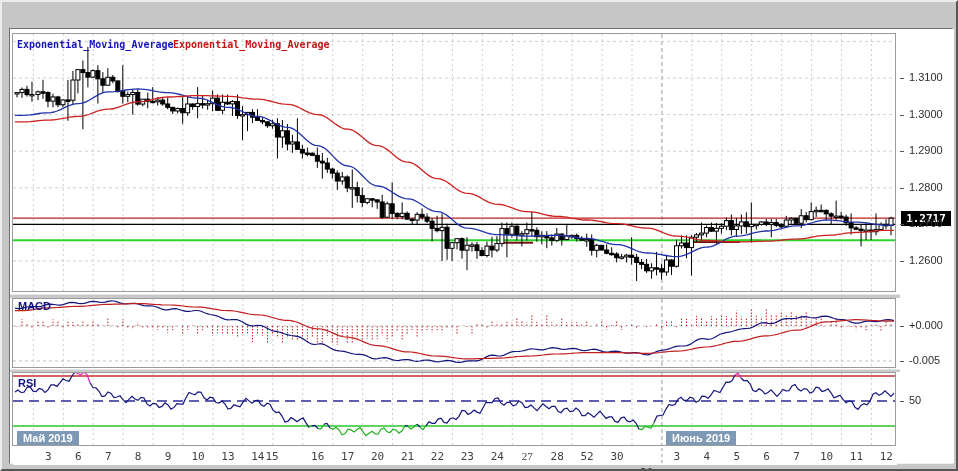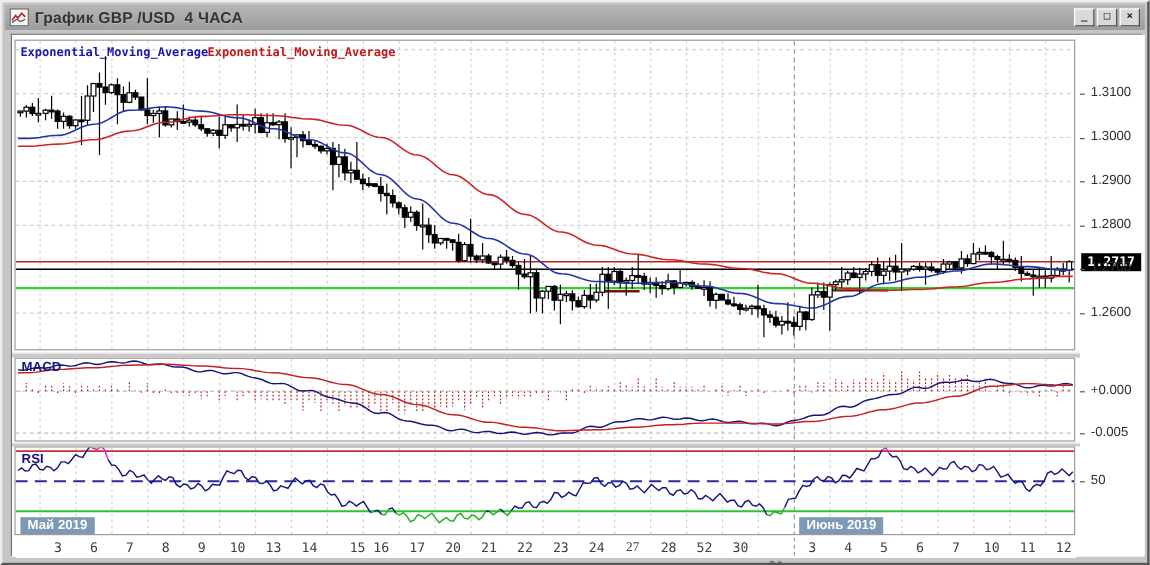--- a/index.html
+++ b/index.html
@@ -34,35 +34,20 @@
   .ytick{position:absolute;left:0;width:4px;height:1px;background:#555;}
   .ylab{position:absolute;left:9px;font-family:Liberation Sans, sans-serif;font-size:11px;color:#2e2e2e;}
   .ptag{position:absolute;left:1px;width:50px;height:15px;color:#fff;background:#000;
     font-family:"DejaVu Sans Mono",monospace;font-size:11px;font-weight:bold;
     display:flex;align-items:center;justify-content:center;}
 </style>
 </head>
 <body>
 
 <div class="window">
-  <div class="titlebar">
-    <div class="app-icon">
-      <svg width="14" height="13" viewBox="0 0 14 13">
-        <rect x="0" y="0" width="14" height="13" fill="#f6f6f6"></rect>
-        <polyline points="1,9 4,5 6,7 9,3 12,6" fill="none" stroke="#c22020" stroke-width="1.4"></polyline>
-        <polyline points="1,11 5,8 8,10 12,8" fill="none" stroke="#555" stroke-width="1"></polyline>
-      </svg>
-    </div>
-    <div class="title-text">График GBP /USD  4 ЧАСА</div>
-    <div class="winbtns">
-      <div class="winbtn">_</div>
-      <div class="winbtn">□</div>
-      <div class="winbtn">×</div>
-    </div>
-  </div>
 
   <div class="client">
     <svg id="svg-main" class="panel" style="left:2px;top:4px;" width="884" height="259">
         <line x1="20.4" y1="0" x2="20.4" y2="259" stroke="#cfcfcf" stroke-width="1" stroke-dasharray="2,3"></line>
         <line x1="50.33" y1="0" x2="50.33" y2="259" stroke="#cfcfcf" stroke-width="1" stroke-dasharray="2,3"></line>
         <line x1="80.25999999999999" y1="0" x2="80.25999999999999" y2="259" stroke="#cfcfcf" stroke-width="1" stroke-dasharray="2,3"></line>
         <line x1="110.19" y1="0" x2="110.19" y2="259" stroke="#cfcfcf" stroke-width="1" stroke-dasharray="2,3"></line>
         <line x1="140.12" y1="0" x2="140.12" y2="259" stroke="#cfcfcf" stroke-width="1" stroke-dasharray="2,3"></line>
         <line x1="170.05" y1="0" x2="170.05" y2="259" stroke="#cfcfcf" stroke-width="1" stroke-dasharray="2,3"></line>
         <line x1="199.98" y1="0" x2="199.98" y2="259" stroke="#cfcfcf" stroke-width="1" stroke-dasharray="2,3"></line>
@@ -722,21 +707,21 @@
       </svg>
     <div id="axis-strip" class="axis-strip" style="left:3px;top:419px;width:884px;height:17px;">
         <span class="xlab" style="left: 35.35px;">3</span>
         <span class="xlab" style="left: 65.28px;">6</span>
         <span class="xlab" style="left: 95.21px;">7</span>
         <span class="xlab" style="left: 125.14px;">8</span>
         <span class="xlab" style="left: 155.07px;">9</span>
         <span class="xlab" style="left: 185px;">10</span>
         <span class="xlab" style="left: 214.93px;">13</span>
         <span class="xlab" style="left: 244.86px;">14</span>
-        <span class="xlab" style="left: 285px;">15</span>
+        <span class="xlab" style="left: 259px;">15</span>
         <span class="xlab" style="left: 304.72px;">16</span>
         <span class="xlab" style="left: 334.65px;">17</span>
         <span class="xlab" style="left: 364.58px;">20</span>
         <span class="xlab" style="left: 394.51px;">21</span>
         <span class="xlab" style="left: 424.44px;">22</span>
         <span class="xlab" style="left: 454.37px;">23</span>
         <span class="xlab" style="left: 484.3px;">24</span>
         <span class="xlab" style="left: 514.23px; font-family: Liberation Serif, serif;">27</span>
         <span class="xlab" style="left: 544.16px;">28</span>
         <span class="xlab" style="left: 574.09px;">52</span>

